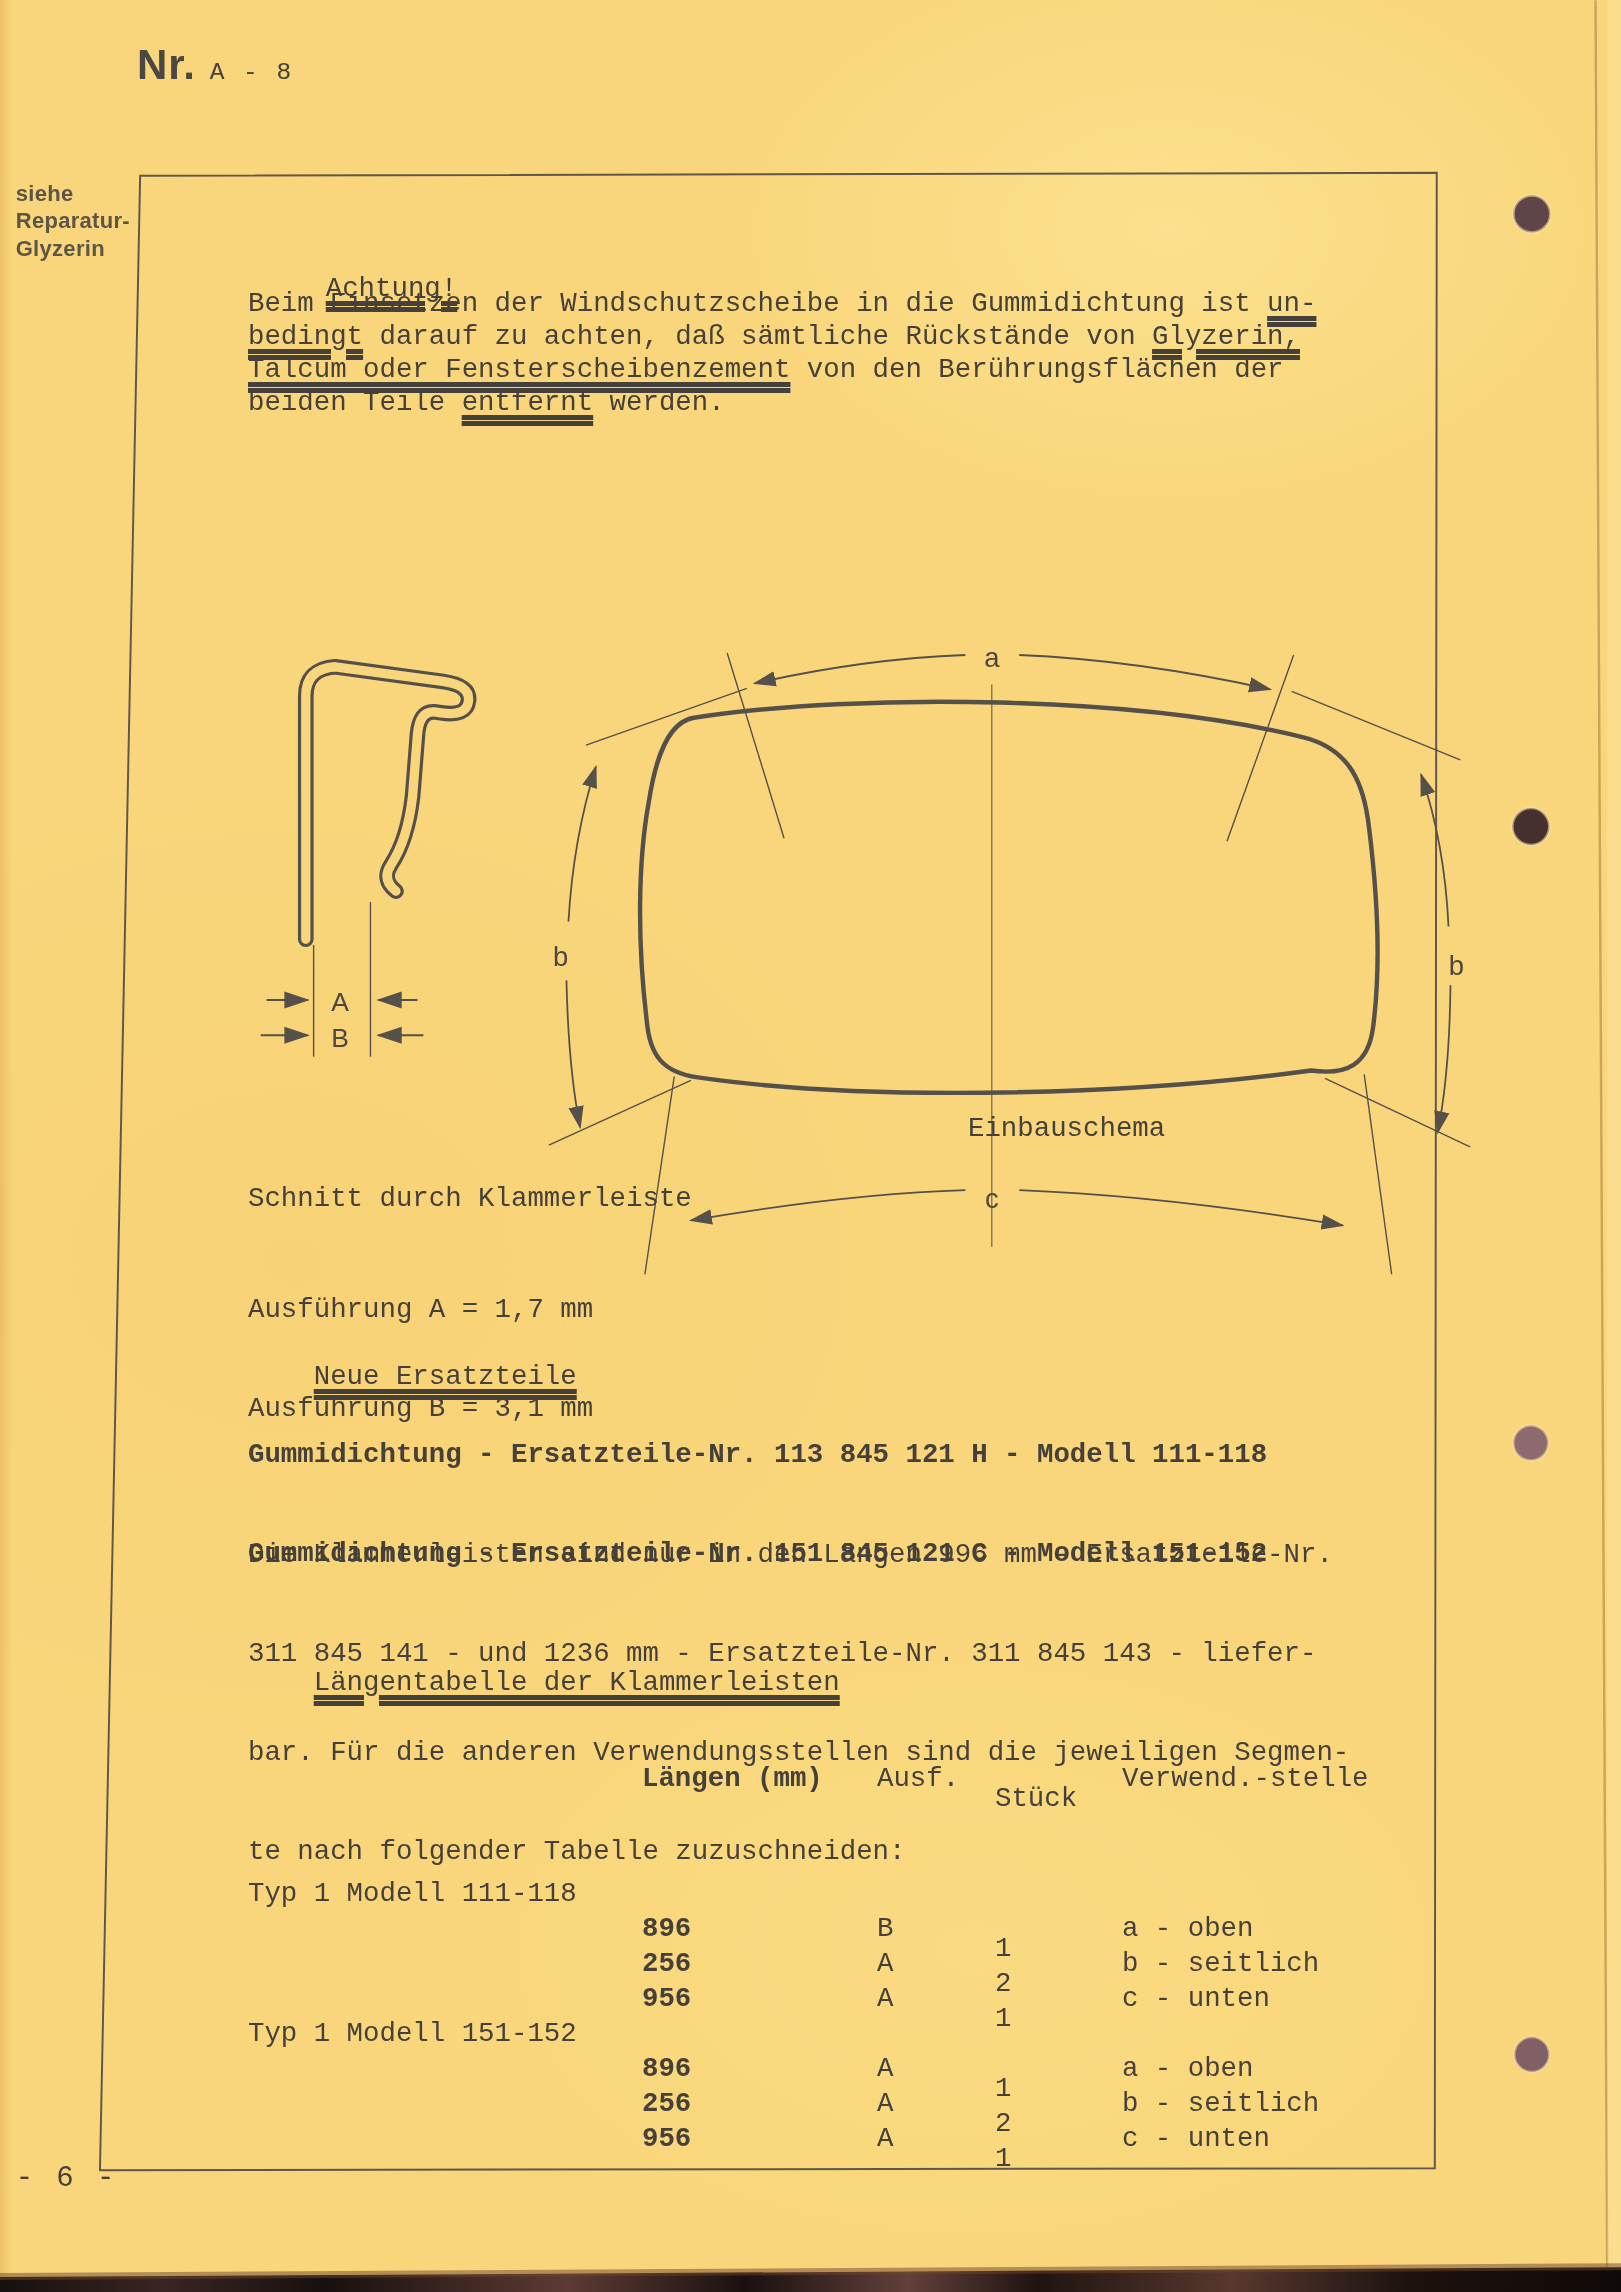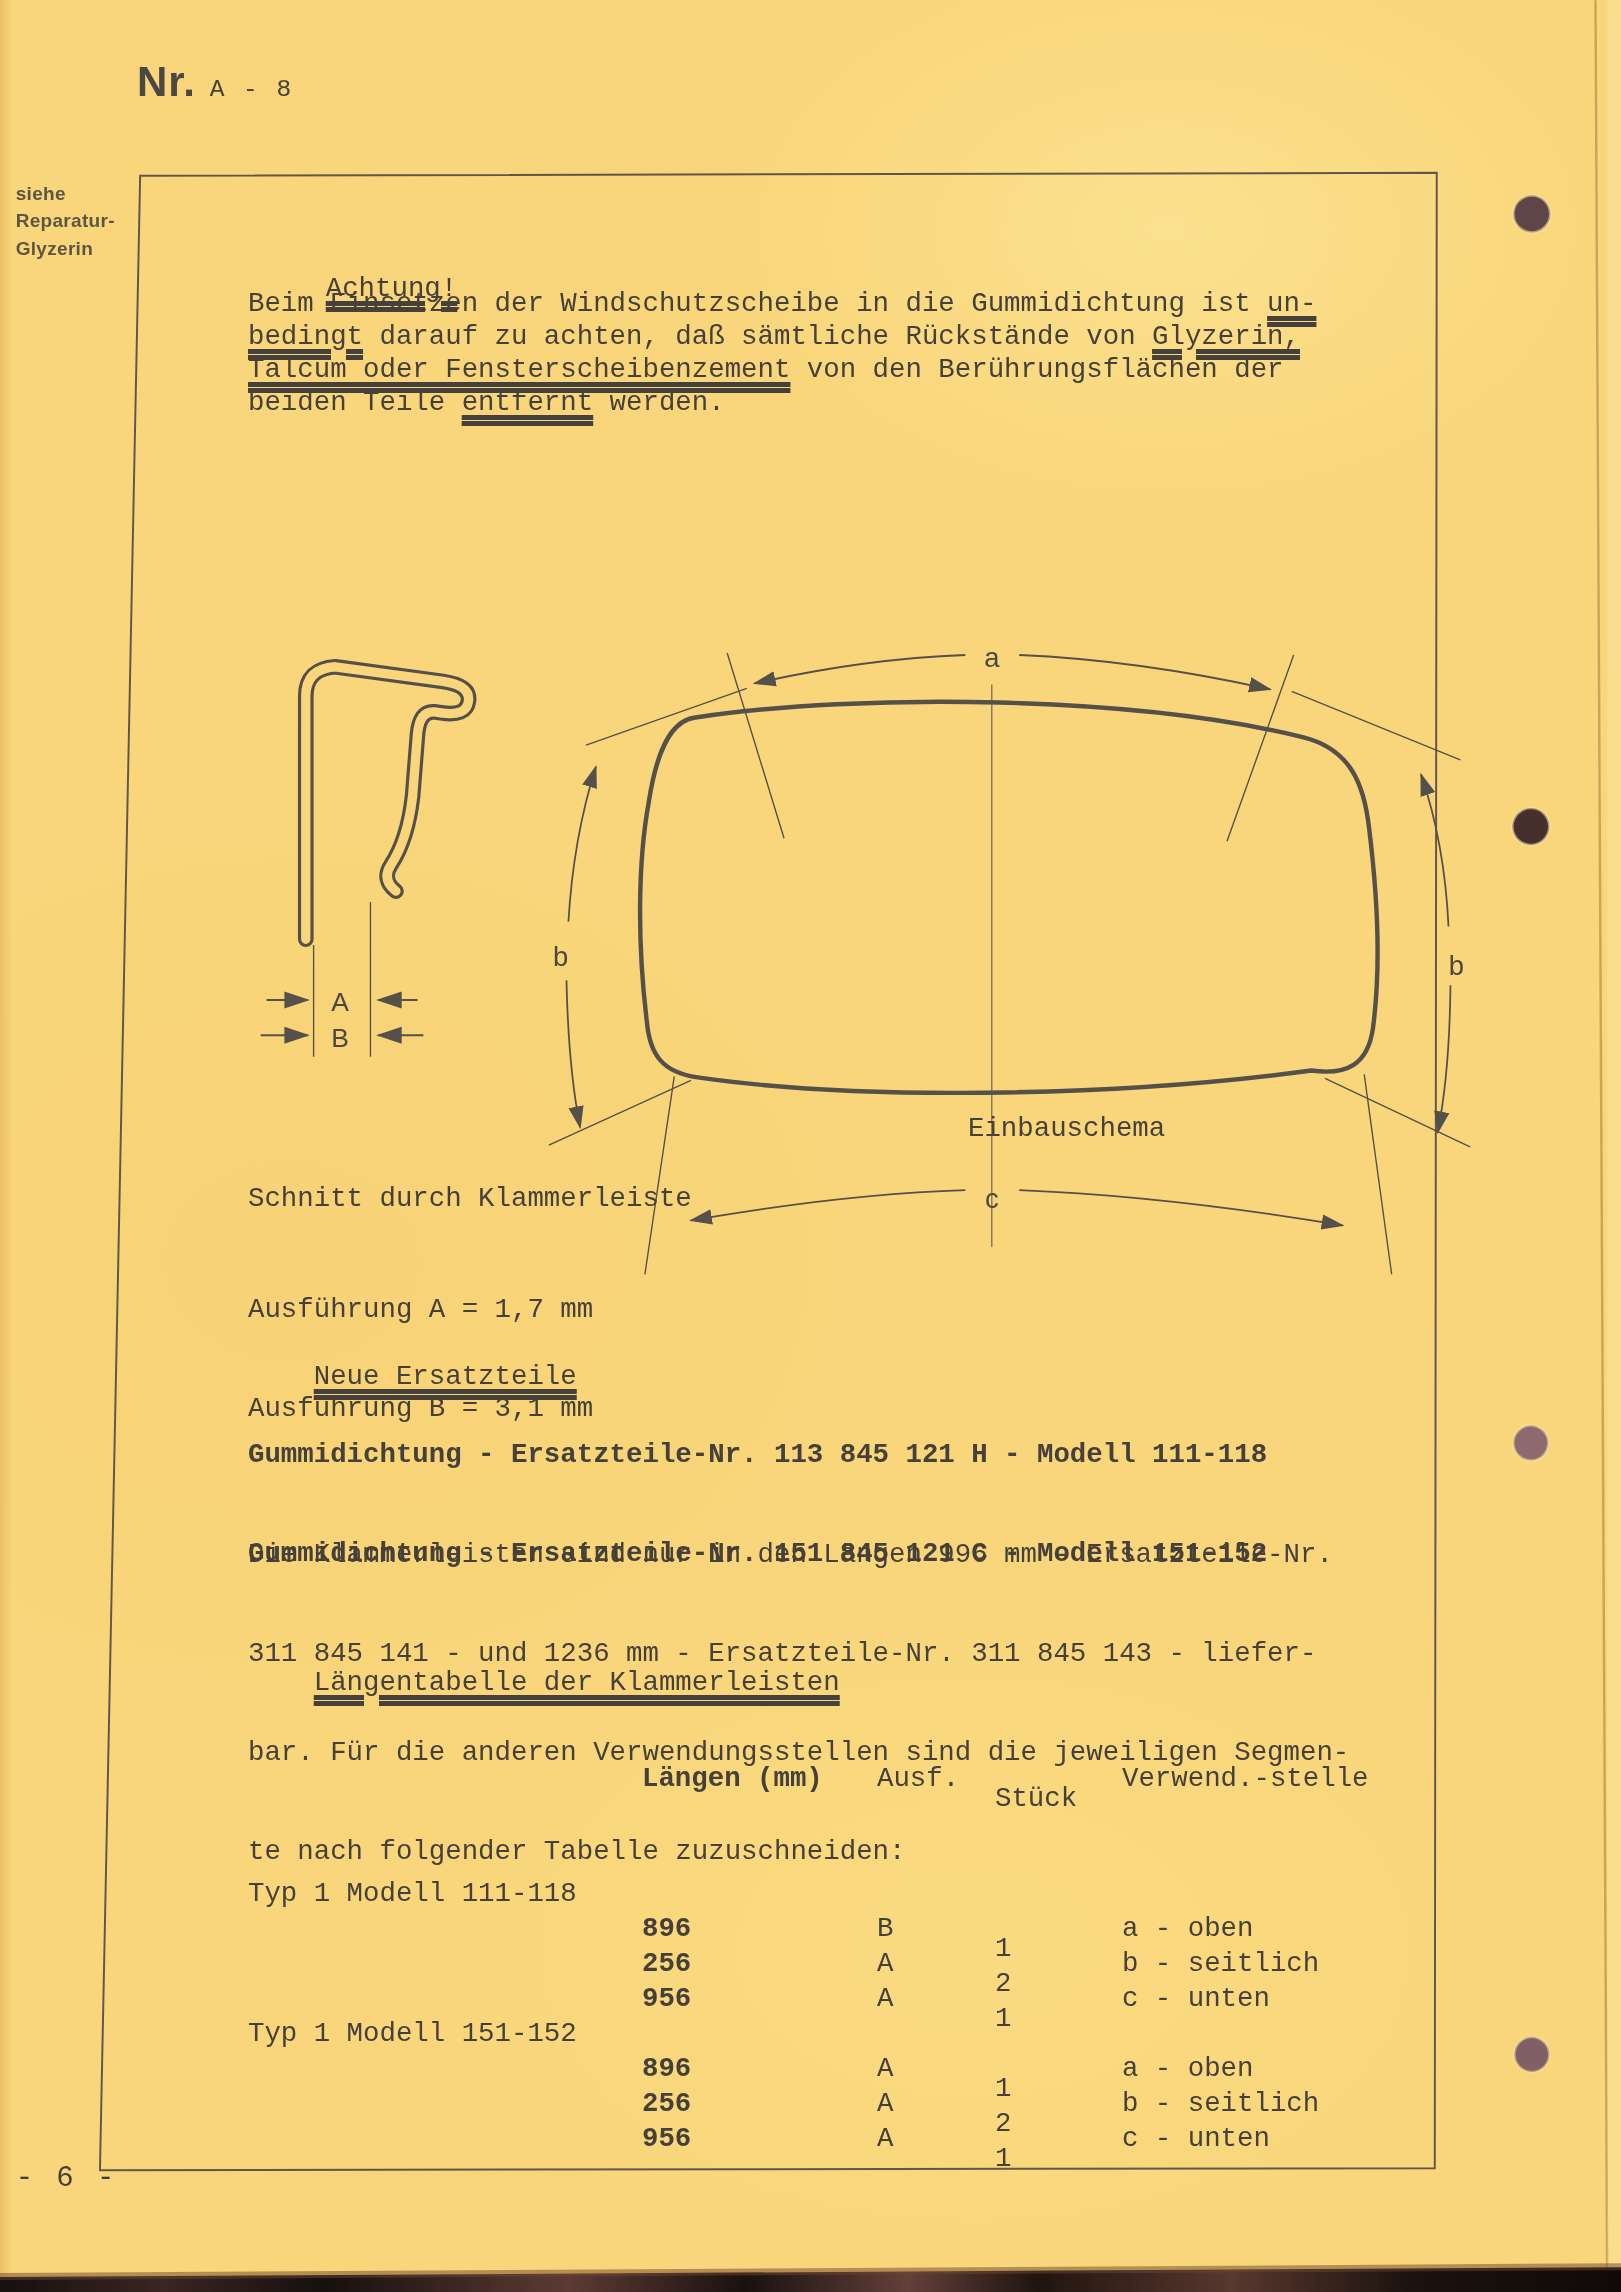--- a/index.html
+++ b/index.html
@@ -12,25 +12,25 @@
       #f9d67b;
     font-family:"Liberation Sans",sans-serif;color:#46413a;
   }
   .edge-left{position:absolute;left:0;top:0;width:11.8px;height:100%;
     background:linear-gradient(90deg, rgba(205,140,55,.30), rgba(205,140,55,0));}
   .svg-layer{position:absolute;left:0;top:0;z-index:1;}
   .txt{position:absolute;z-index:2;}
   .mono{font-family:"Liberation Mono","DejaVu Sans Mono",monospace;color:#45403a;}
   .red-tab{position:absolute;left:29px;top:0;width:82px;height:12.7px;z-index:3;}
 
-  .title-row{left:137px;top:41px;display:flex;align-items:baseline;gap:13.7px;margin-top:17px;}
+  .title-row{left:137px;top:41px;display:flex;align-items:baseline;gap:13.7px;}
   .title-nr{font-size:42px;font-weight:bold;color:#4b4742;letter-spacing:1px;}
   .title-no{font-size:24.5px;letter-spacing:2px;}
 
-  .sidebar{left:15.7px;top:180px;width:127px;font-size:19px;font-weight:bold;
+  .sidebar{left:15.7px;top:180px;width:127px;font-size:22px;font-weight:bold;
     color:#5d5645;line-height:27.4px;letter-spacing:0.3px;}
 
   .tw{font-size:27.4px;line-height:33px;white-space:pre;}
   .ul2{text-decoration:underline;text-decoration-style:double;
        text-decoration-thickness:4.9px;text-underline-offset:4.9px;}
 
   .warn-title{left:260px;top:239px;}
   .warn-body{left:248px;top:287px;}
   .cap-left{left:248px;top:1182px;}
   .cap-right{left:968px;top:1112px;}

